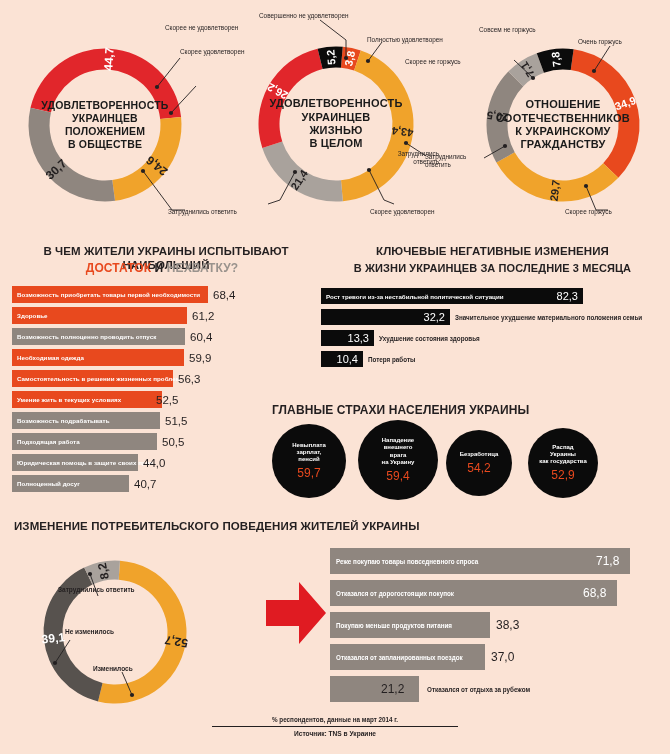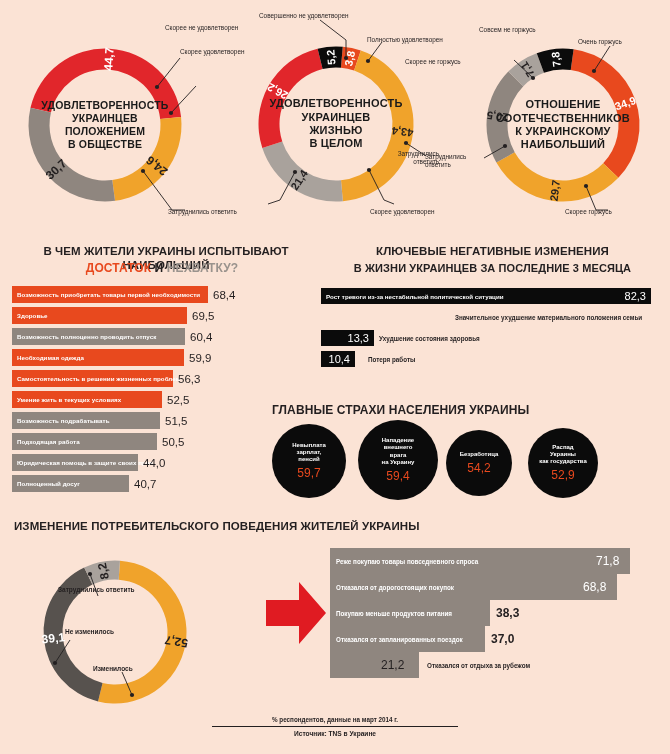--- a/index.html
+++ b/index.html
@@ -94,32 +94,32 @@
 
   
   .bottomDonut { position: absolute; left: 26px; top: 552px; }
   .bdLbl { position: absolute; font-size: 6.5px; color: #231f20; font-weight: 600; white-space: nowrap; }
 
   
   .arrow { position: absolute; left: 266px; top: 580px; }
 
   
   .barsBottom { position: absolute; left: 330px; top: 548px; width: 332px; }
-  .gRow { position: relative; height: 26px; }
+  .gRow { position: relative; height: 26px; margin-bottom: 6px; }
   .gRow .bar {
     position: absolute; left: 0; top: 0; height: 26px; background: #8f867f;
     display: flex; align-items: center;
   }
   .gRow .lbl {
     position: absolute; left: 6px; top: 50%; transform: translateY(-50%);
     color: #fff; font-size: 6.3px; white-space: nowrap; font-weight: 600;
   }
   .gRow .val {
     position: absolute; top: 50%; transform: translateY(-50%);
-    font-size: 12px; color: #231f20; font-weight: 700;
+    font-size: 12px; color: #231f20; font-weight: 400;
   }
   .gRow .valIn {
     position: absolute; top: 50%; transform: translateY(-50%);
     font-size: 12px; color: #231f20; font-weight: 400;
   }
   .gRow .lblOut {
     position: absolute; top: 50%; transform: translateY(-50%);
     font-size: 6.3px; color: #231f20; white-space: nowrap; font-weight: 600;
   }
 
@@ -215,21 +215,21 @@
           <circle cx="55" cy="38" r="2.1" fill="#231f20"></circle>
           <path d="M27 106 L6 118" stroke="#231f20" stroke-width="0.9" fill="none"></path>
           <circle cx="27" cy="106" r="2.1" fill="#231f20"></circle>
           <path d="M108 146 L118 170 L130 170" stroke="#231f20" stroke-width="0.9" fill="none"></path>
           <circle cx="108" cy="146" r="2.1" fill="#231f20"></circle>
         </svg>
       <div class="donut-center">
         <span>ОТНОШЕНИЕ</span>
         <span>СООТЕЧЕСТВЕННИКОВ</span>
         <span>К УКРАИНСКОМУ</span>
-        <span>НАИБОЛЬШИЙ</span>
+        <span>ГРАЖДАНСТВУ</span>
       </div>
     </div>
     <div class="calloutTxt" style="left:479px; top:26px;">Совсем не горжусь</div>
     <div class="calloutTxt" style="left:578px; top:38px;">Очень горжусь</div>
     <div class="calloutTxt rt" style="left:405px; top:58px;">Скорее не горжусь</div>
     <div class="calloutTxt wrap rt" style="left:395px; top:150px; width:44px; text-align:right;">Затруднились ответить</div>
     <div class="calloutTxt" style="left:565px; top:208px;">Скорее горжусь</div>
   </div>
 
   <div class="secTitle" style="left:16px; top:244px; width:300px; text-align:center; font-size:11.5px;">В ЧЕМ ЖИТЕЛИ УКРАИНЫ ИСПЫТЫВАЮТ НАИБОЛЬШИЙ</div>
@@ -243,21 +243,21 @@
       <div class="barRow">
         <div class="bar" style="width: 196px; background: rgb(232, 73, 30);">
           <span class="lbl">Возможность приобретать товары первой необходимости</span>
         </div>
         <div class="val" style="left: 201px;">68,4</div>
       </div>
       <div class="barRow">
         <div class="bar" style="width: 175px; background: rgb(232, 73, 30);">
           <span class="lbl">Здоровье</span>
         </div>
-        <div class="val" style="left: 180px;">69,5</div>
+        <div class="val" style="left: 180px;">61,2</div>
       </div>
       <div class="barRow">
         <div class="bar" style="width: 173px; background: rgb(143, 134, 127);">
           <span class="lbl">Возможность полноценно проводить отпуск</span>
         </div>
         <div class="val" style="left: 178px;">60,4</div>
       </div>
       <div class="barRow">
         <div class="bar" style="width: 172px; background: rgb(232, 73, 30);">
           <span class="lbl">Необходимая одежда</span>
@@ -267,21 +267,21 @@
       <div class="barRow">
         <div class="bar" style="width: 161px; background: rgb(232, 73, 30);">
           <span class="lbl">Самостоятельность в решении жизненных проблем</span>
         </div>
         <div class="val" style="left: 166px;">56,3</div>
       </div>
       <div class="barRow">
         <div class="bar" style="width: 150px; background: rgb(232, 73, 30);">
           <span class="lbl">Умение жить в текущих условиях</span>
         </div>
-        <div class="val" style="left: 155px;">52,5</div>
+        <div class="val" style="left: 144px;">52,5</div>
       </div>
       <div class="barRow">
         <div class="bar" style="width: 148px; background: rgb(143, 134, 127);">
           <span class="lbl">Возможность подрабатывать</span>
         </div>
         <div class="val" style="left: 153px;">51,5</div>
       </div>
       <div class="barRow">
         <div class="bar" style="width: 145px; background: rgb(143, 134, 127);">
           <span class="lbl">Подходящая работа</span>
@@ -300,36 +300,39 @@
         </div>
         <div class="val" style="left: 122px;">40,7</div>
       </div>
     </div>
 
   <div class="secTitle" style="left:320px; top:244px; width:345px; text-align:center; font-size:11.5px;">КЛЮЧЕВЫЕ НЕГАТИВНЫЕ ИЗМЕНЕНИЯ</div>
   <div class="secTitle" style="left:320px; top:262px; width:345px; text-align:center; font-size:11px;">В ЖИЗНИ УКРАИНЦЕВ ЗА ПОСЛЕДНИЕ 3 МЕСЯЦА</div>
 
   <div class="barsRight" id="barsRight">
       <div class="blkRow">
-        <div class="bar" style="width: 330px;">
+        <div class="bar" style="width: 262px;">
           <span class="inVal">82,3</span>
         </div>
         <div class="inLbl">Рост тревоги из-за нестабильной политической ситуации</div>
       </div>
       <div class="blkRow">
+        <div class="bar" style="width: 129px;">
+          <span class="inVal">32,2</span>
+        </div>
         <div class="outLbl" style="left: 134px;">Значительное ухудшение материального положения семьи</div>
       </div>
       <div class="blkRow">
         <div class="bar" style="width: 53px;">
           <span class="inVal">13,3</span>
         </div>
         <div class="outLbl" style="left: 58px;">Ухудшение состояния здоровья</div>
       </div>
       <div class="blkRow">
-        <div class="bar" style="width: 34px;">
+        <div class="bar" style="width: 42px;">
           <span class="inVal">10,4</span>
         </div>
         <div class="outLbl" style="left: 47px;">Потеря работы</div>
       </div>
     </div>
 
   <div class="secTitle" style="left:272px; top:403px; font-size:12px;">ГЛАВНЫЕ СТРАХИ НАСЕЛЕНИЯ УКРАИНЫ</div>
   <div class="fears" id="fears">
       <div class="fearItem" style="left: 0px; top: 4px; width: 74px; height: 74px;">
         <div class="fearCircle">

